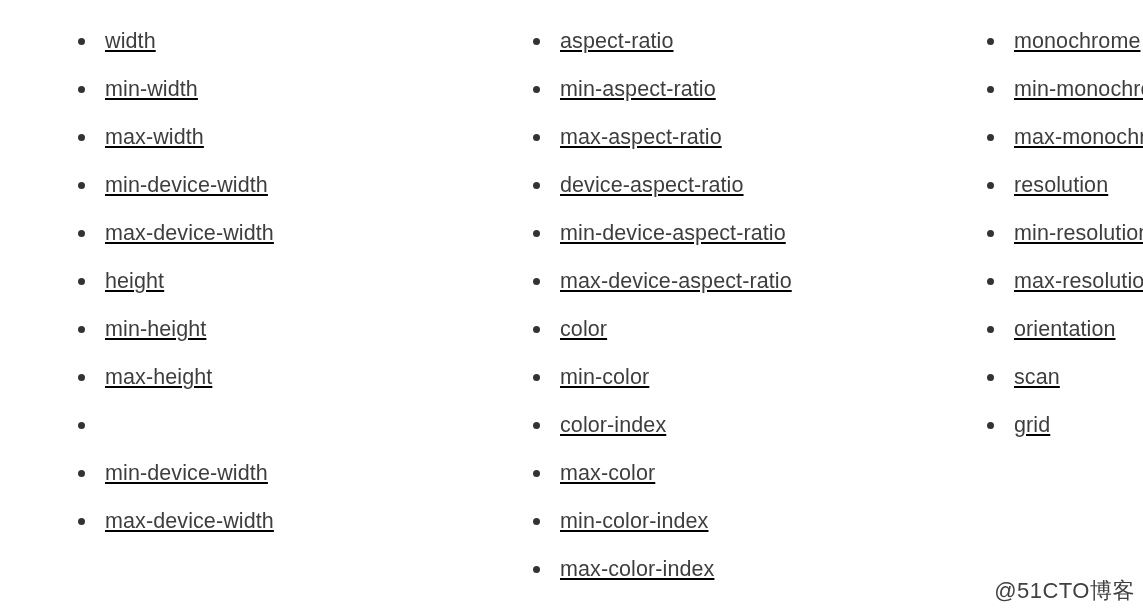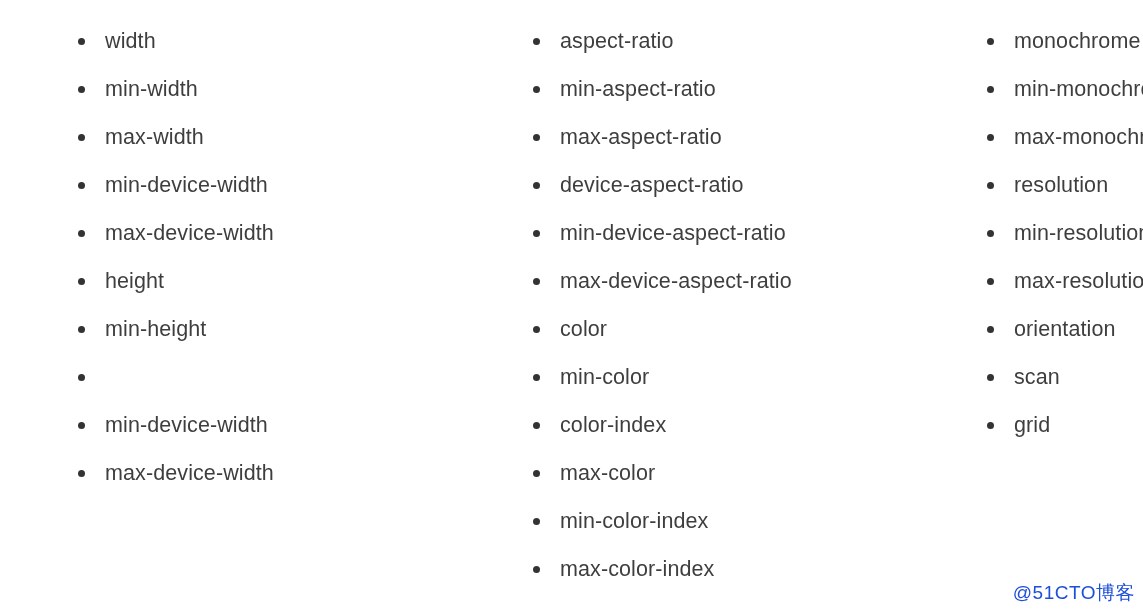--- a/index.html
+++ b/index.html
@@ -33,20 +33,21 @@
 
   .column {
     width: 377px;
     flex: 0 0 377px;
   }
 
   .column .list {
     list-style: none;
     margin: 0;
     padding: 0;
+    text-decoration: underline;
   }
 
   .list-item {
     position: relative;
     height: 48px;
     line-height: 48px;
     padding-left: 27px;
     font-size: 21.5px;
     color: #3e3e3e;
     letter-spacing: 0.1px;
@@ -73,22 +74,22 @@
   #col-1 { padding-left: 78px; }
   #col-2 { padding-left: 78px; }
   #col-3 { padding-left: 77px; }
 
   .columns { top: 17px; }
 
   .watermark {
     position: absolute;
     right: 8px;
     bottom: 6px;
-    font-size: 19px;
-    color: #1d4ed8;
+    font-size: 22px;
+    color: #404040;
     font-family: "Liberation Sans", sans-serif;
     letter-spacing: 0.5px;
     user-select: none;
     white-space: nowrap;
   }
 </style>
 </head>
 <body>
 
 <div id="page">
@@ -97,20 +98,21 @@
 
     <div class="column" id="col-1">
       <ul class="list">
           <li class="list-item"><span class="bullet"></span><span class="item-label">width</span></li>
           <li class="list-item"><span class="bullet"></span><span class="item-label">min-width</span></li>
           <li class="list-item"><span class="bullet"></span><span class="item-label">max-width</span></li>
           <li class="list-item"><span class="bullet"></span><span class="item-label">min-device-width</span></li>
           <li class="list-item"><span class="bullet"></span><span class="item-label">max-device-width</span></li>
           <li class="list-item"><span class="bullet"></span><span class="item-label">height</span></li>
           <li class="list-item"><span class="bullet"></span><span class="item-label">min-height</span></li>
+          <li class="list-item"><span class="bullet"></span><span class="item-label">max-height</span></li>
           <li class="list-item"><span class="bullet"></span></li>
           <li class="list-item"><span class="bullet"></span><span class="item-label">min-device-width</span></li>
           <li class="list-item"><span class="bullet"></span><span class="item-label">max-device-width</span></li>
         </ul>
     </div>
 
     <div class="column" id="col-2">
       <ul class="list">
           <li class="list-item"><span class="bullet"></span><span class="item-label">aspect-ratio</span></li>
           <li class="list-item"><span class="bullet"></span><span class="item-label">min-aspect-ratio</span></li>

